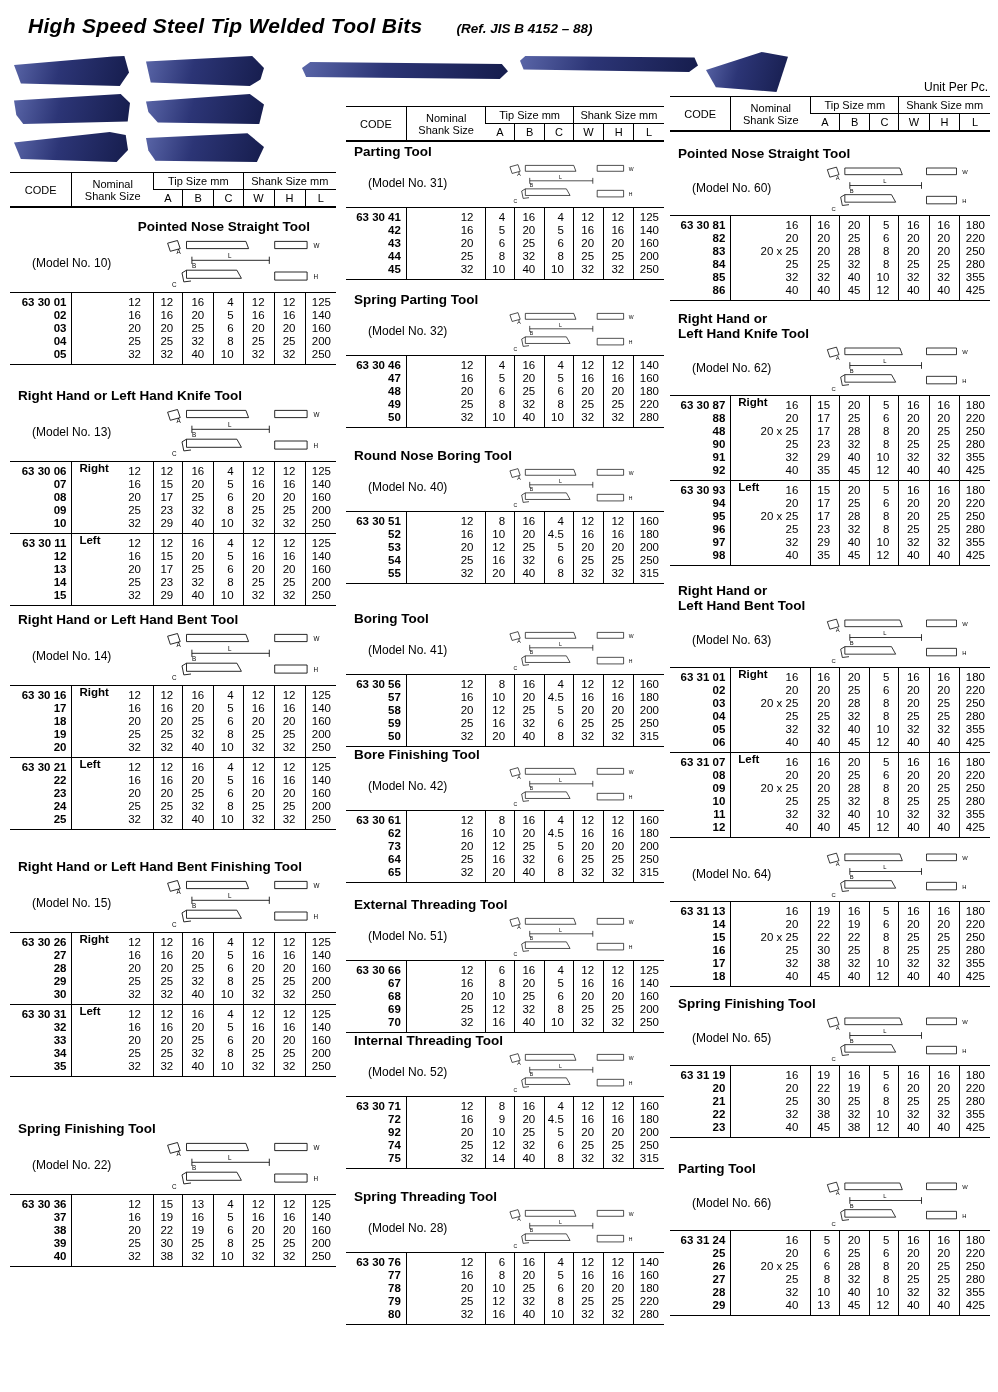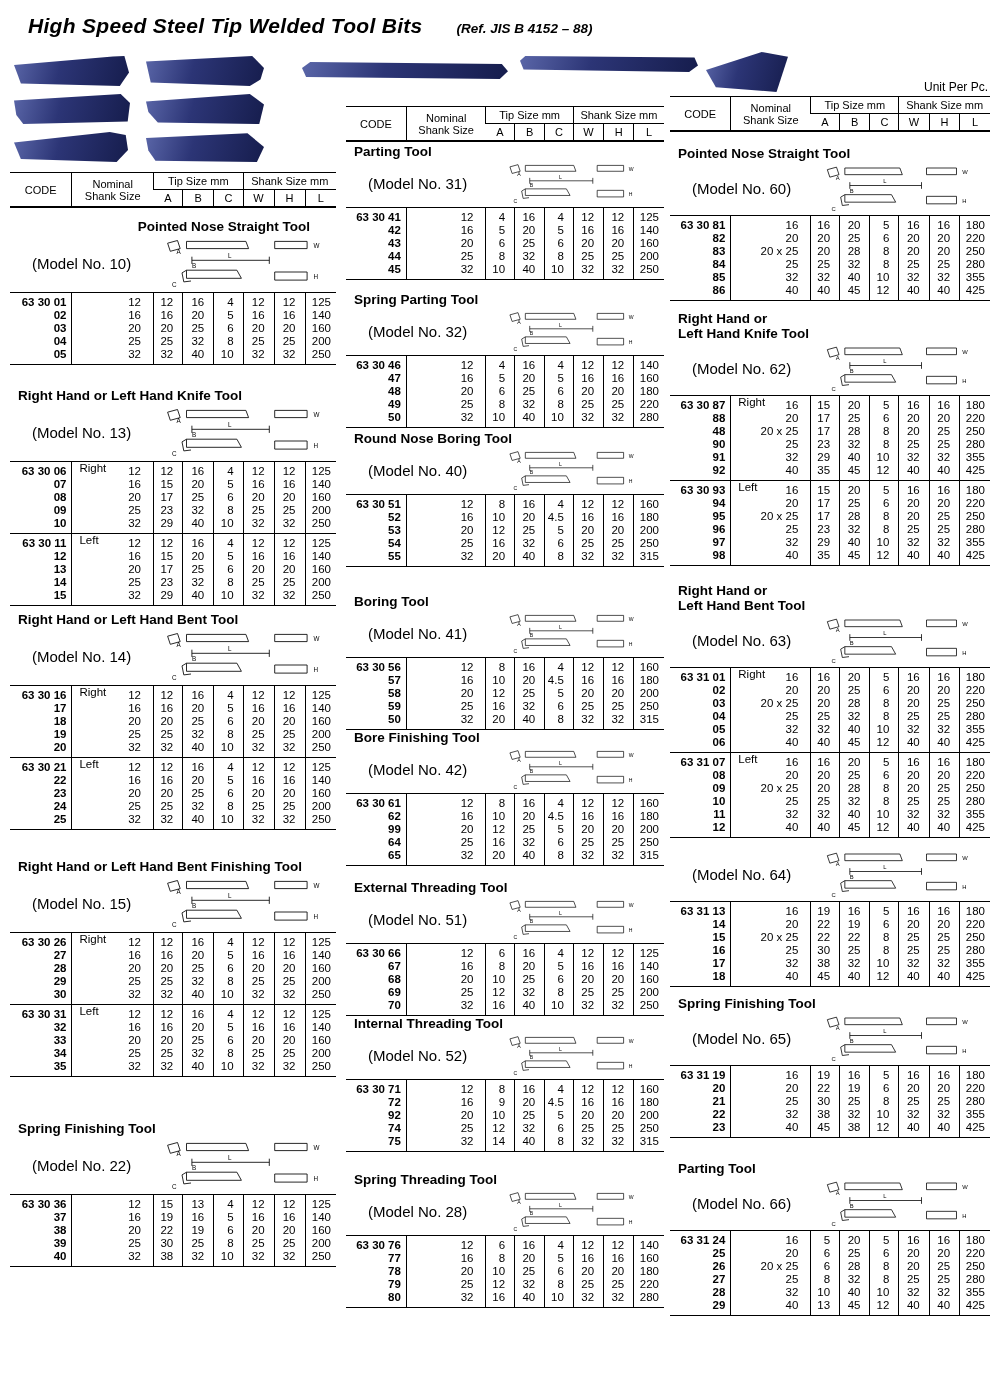--- a/index.html
+++ b/index.html
@@ -35,30 +35,30 @@
   table{border-collapse:collapse;width:100%;table-layout:fixed}
   .hdrtbl{border-top:1.5px solid #000;border-bottom:2px solid #000}
   .hdrtbl th{font-weight:normal;font-size:11px;line-height:12px;border-left:1px solid #000;
              padding:2px 1px;text-align:center;vertical-align:middle}
   .hdrtbl th:first-child{border-left:none}
   .hdrtbl tr.sub th{border-top:1px solid #000}
 
   .section .sec-title{font-size:13.5px;font-weight:bold;line-height:15px;padding-left:8px;white-space:nowrap}
   .sec-title.tr{text-align:right;padding-right:26px}
   .sec-mid{display:flex;align-items:center}
-  .model{font-size:15px;padding-left:22px;white-space:nowrap}
+  .model{font-size:12px;padding-left:22px;white-space:nowrap}
   .diagram{margin-left:auto;padding-right:2px;display:flex;align-items:center}
 
   .data{border-top:1.5px solid #000;border-bottom:1.5px solid #000;font-size:11.5px}
   .data tbody+tbody{border-top:1.5px solid #000}
   .data td{line-height:13px;border-left:1px solid #000;text-align:right;
            padding:0 9px 0 0;white-space:nowrap;font-variant-numeric:tabular-nums}
   .data td:first-child{border-left:none;font-weight:bold;padding-right:5px}
   .data td.nom{position:relative;padding-right:12px;font-weight:normal}
-  .data td.nom .hand{position:absolute;left:7px;top:0;font-weight:normal}
+  .data td.nom .hand{position:absolute;left:7px;top:0;font-weight:bold}
   .data td:last-child{padding-right:5px}
   .data tbody tr:first-child td{padding-top:3px}
   .data tbody tr:last-child td{padding-bottom:3px}
 </style>
 </head>
 <body>
 
 <div class="page">
   <div class="hdr">
     <span class="title">High Speed Steel Tip Welded Tool Bits</span>
@@ -950,21 +950,21 @@
               <td>10</td>
               <td>40</td>
               <td>10</td>
               <td>32</td>
               <td>32</td>
               <td>280</td>
             </tr>
           </tbody>
         </table>
       </div>
-      <div class="section" style="margin-top:3px">
+      <div class="section" style="margin-top:20px">
         <div class="sec-title">
           <div>Round Nose Boring Tool</div>
         </div>
         <div class="sec-mid" style="height:48px">
           <div class="model">(Model No. 40)</div>
           <div class="diagram">
             <svg width="178" height="44" viewBox="0 0 178 60" preserveAspectRatio="xMidYMid meet">
     <g stroke="#111" fill="none" stroke-width="1">
       <path d="M3 8 l11 -3 3 9 -11 3 z"></path>
       <path d="M24 6 h66 l3 8 h-69 z"></path>
@@ -1203,21 +1203,21 @@
               <td>62</td>
               <td class="nom"><span>16</span></td>
               <td>10</td>
               <td>20</td>
               <td>4.5</td>
               <td>16</td>
               <td>16</td>
               <td>180</td>
             </tr>
             <tr>
-              <td>99</td>
+              <td>73</td>
               <td class="nom"><span>20</span></td>
               <td>12</td>
               <td>25</td>
               <td>5</td>
               <td>20</td>
               <td>20</td>
               <td>200</td>
             </tr>
             <tr>
               <td>64</td>

